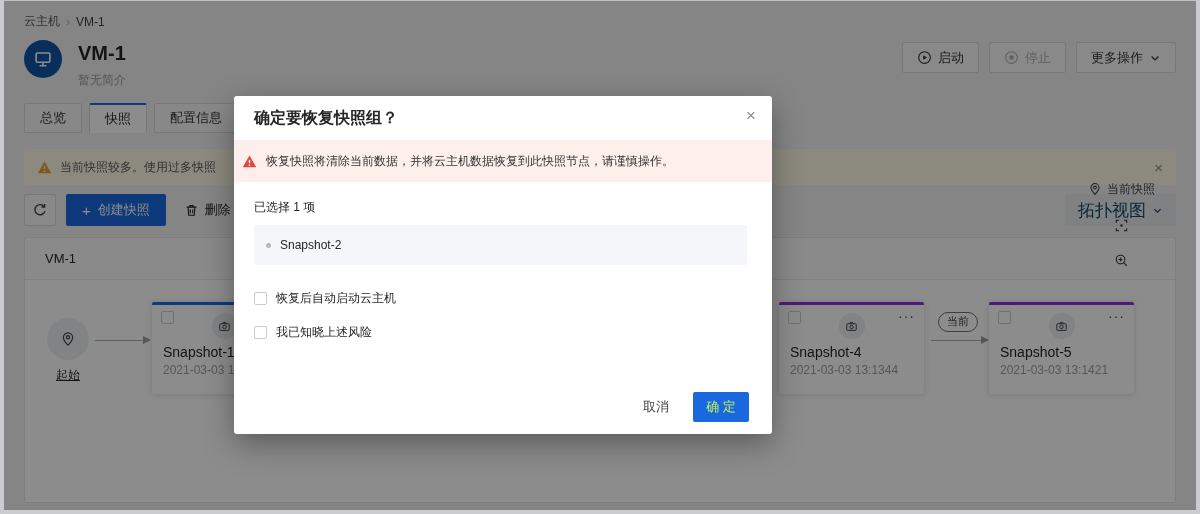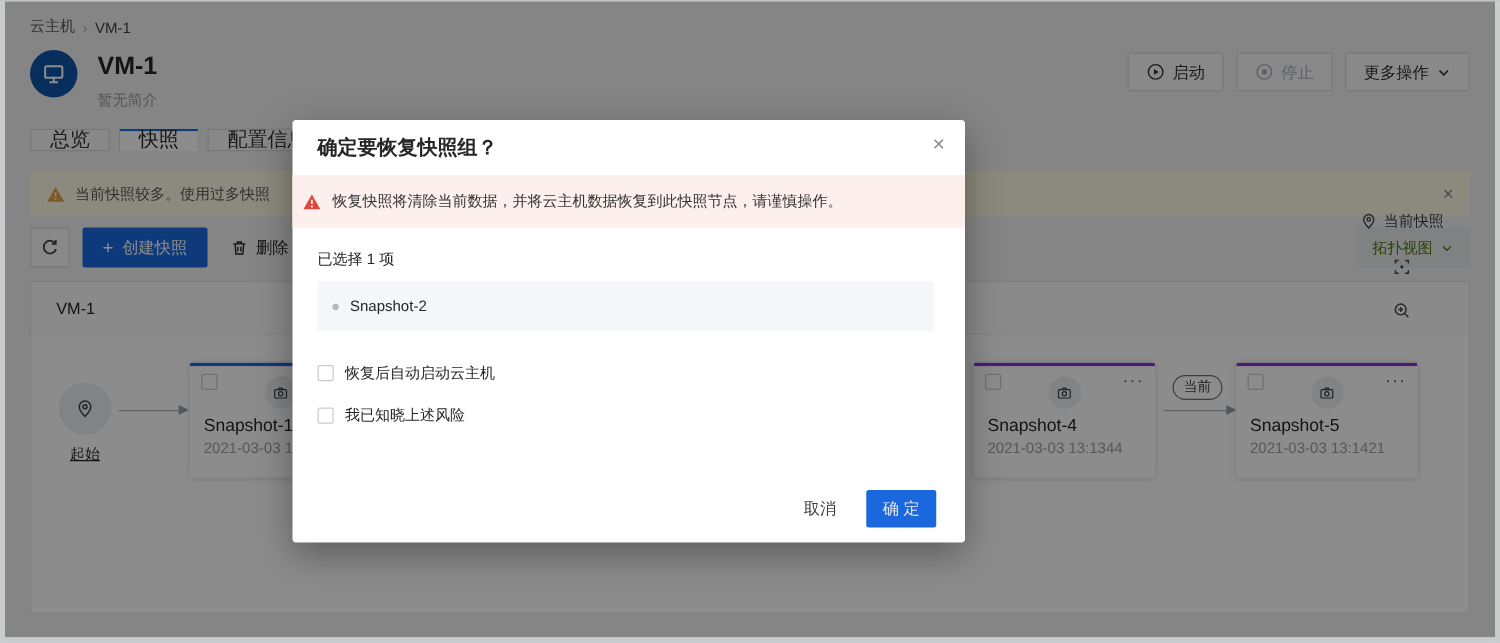--- a/index.html
+++ b/index.html
@@ -23,41 +23,41 @@
   .page-sub { font-size:12px; color:#9b9b9b; margin-top:6px; }
   .header-actions { margin-left:auto; display:flex; gap:10px; margin-top:2px; }
   .btn { display:inline-flex; align-items:center; gap:6px; height:31px; padding:0 14px;
          background:#f9fafb; border:1px solid #d8dadd; border-radius:2px; font-size:13px;
          color:#333; cursor:pointer; white-space:nowrap; }
   .btn.disabled { color:#a9adb3; }
   .btn .ic { display:inline-flex; }
 
   
   .tabs { display:flex; gap:7px; margin-top:14px; }
-  .tab { height:18px; padding:3px 15px; display:flex; align-items:center; font-size:16px; color:#333;
+  .tab { height:30px; padding:3px 15px; display:flex; align-items:center; font-size:13px; color:#333;
          background:#f7f8fa; border:1px solid #d9d9d9; border-radius:2px 2px 0 0; cursor:pointer; }
   .tab.active { background:#fff; border-top:2px solid #1b68de; border-bottom-color:#fff; color:#262626; }
 
   
   .banner { margin-top:16px; height:36px; background:#fffbe6; border-radius:2px; display:flex;
             align-items:center; padding:0 13px; gap:8px; }
   .banner .txt { font-size:12px; color:#595959; }
   .banner .close { margin-left:auto; color:#8c8c8c; font-size:15px; cursor:pointer; line-height:1; }
 
   
   .toolbar { margin-top:9px; display:flex; align-items:center; gap:10px; }
   .icon-btn { width:32px; height:32px; background:#f9fafb; border:1px solid #d8dadd; border-radius:2px;
               display:flex; align-items:center; justify-content:center; color:#404040; cursor:pointer; }
   .btn-primary { display:inline-flex; align-items:center; gap:7px; height:32px; padding:0 16px;
                  background:#1b68de; color:#fff; border:none; border-radius:2px; font-size:13px; cursor:pointer; }
   .btn-primary .plus { font-size:15px; line-height:1; }
   .btn-text { display:inline-flex; align-items:center; gap:6px; height:32px; padding:0 8px;
               background:transparent; border:none; font-size:13px; color:#262626; cursor:pointer; }
   .view-switch { margin-left:auto; display:inline-flex; align-items:center; gap:6px; height:32px;
-                 padding:0 13px; background:#e9ebee; border-radius:2px; font-size:12px; color:#4d7c0f; cursor:pointer; }
+                 padding:0 13px; background:#e9ebee; border-radius:2px; font-size:17px; color:#0c4a6e; cursor:pointer; }
 
   
   .panel { margin-top:11px; background:#fff; border:1px solid #e3e5e8; border-radius:2px; height:266px; }
   .panel-header { height:42px; display:flex; align-items:center; padding:0 20px;
                   background:#fcfcfd; border-bottom:1px solid #ebedf0; }
   .panel-title { font-size:13px; color:#262626; }
   .panel-tools { margin-left:auto; display:flex; align-items:center; gap:20px; color:#404040;flex-direction:column; }
   .ptool { display:inline-flex; align-items:center; gap:5px; font-size:12px; color:#404040; cursor:pointer; }
 
   
@@ -97,21 +97,21 @@
              align-items:center; padding:0 12px; gap:9px; }
   .dot { width:5px; height:5px; border-radius:50%; background:#b4b8bd; }
   .sel-item { font-size:12px; color:#262626; }
   .cb-row { display:flex; align-items:center; gap:9px; cursor:pointer; }
   .cb-row.first { margin-top:25px; }
   .cb-row.second { margin-top:17px; }
   .cb-label { font-size:12px; color:#262626; }
   .modal-footer { margin-top:auto; display:flex; align-items:center; justify-content:flex-end;
                   gap:20px; padding:0 23px 12px; }
   .btn-cancel { background:none; border:none; font-size:13px; color:#404040; cursor:pointer; padding:6px 4px; }
-  .btn-confirm { min-width:56px; height:30px; background:#1b68de; color:#e5e5e5; border:none; border-radius:2px;
+  .btn-confirm { min-width:56px; height:30px; background:#1b68de; color:#bef264; border:none; border-radius:2px;
                  font-size:13px; cursor:pointer; padding:0 12px; }
   svg { display:block; }
 </style>
 </head>
 <body>
 
 <div class="screen">
   <div class="page">
 
     <div class="breadcrumb">

